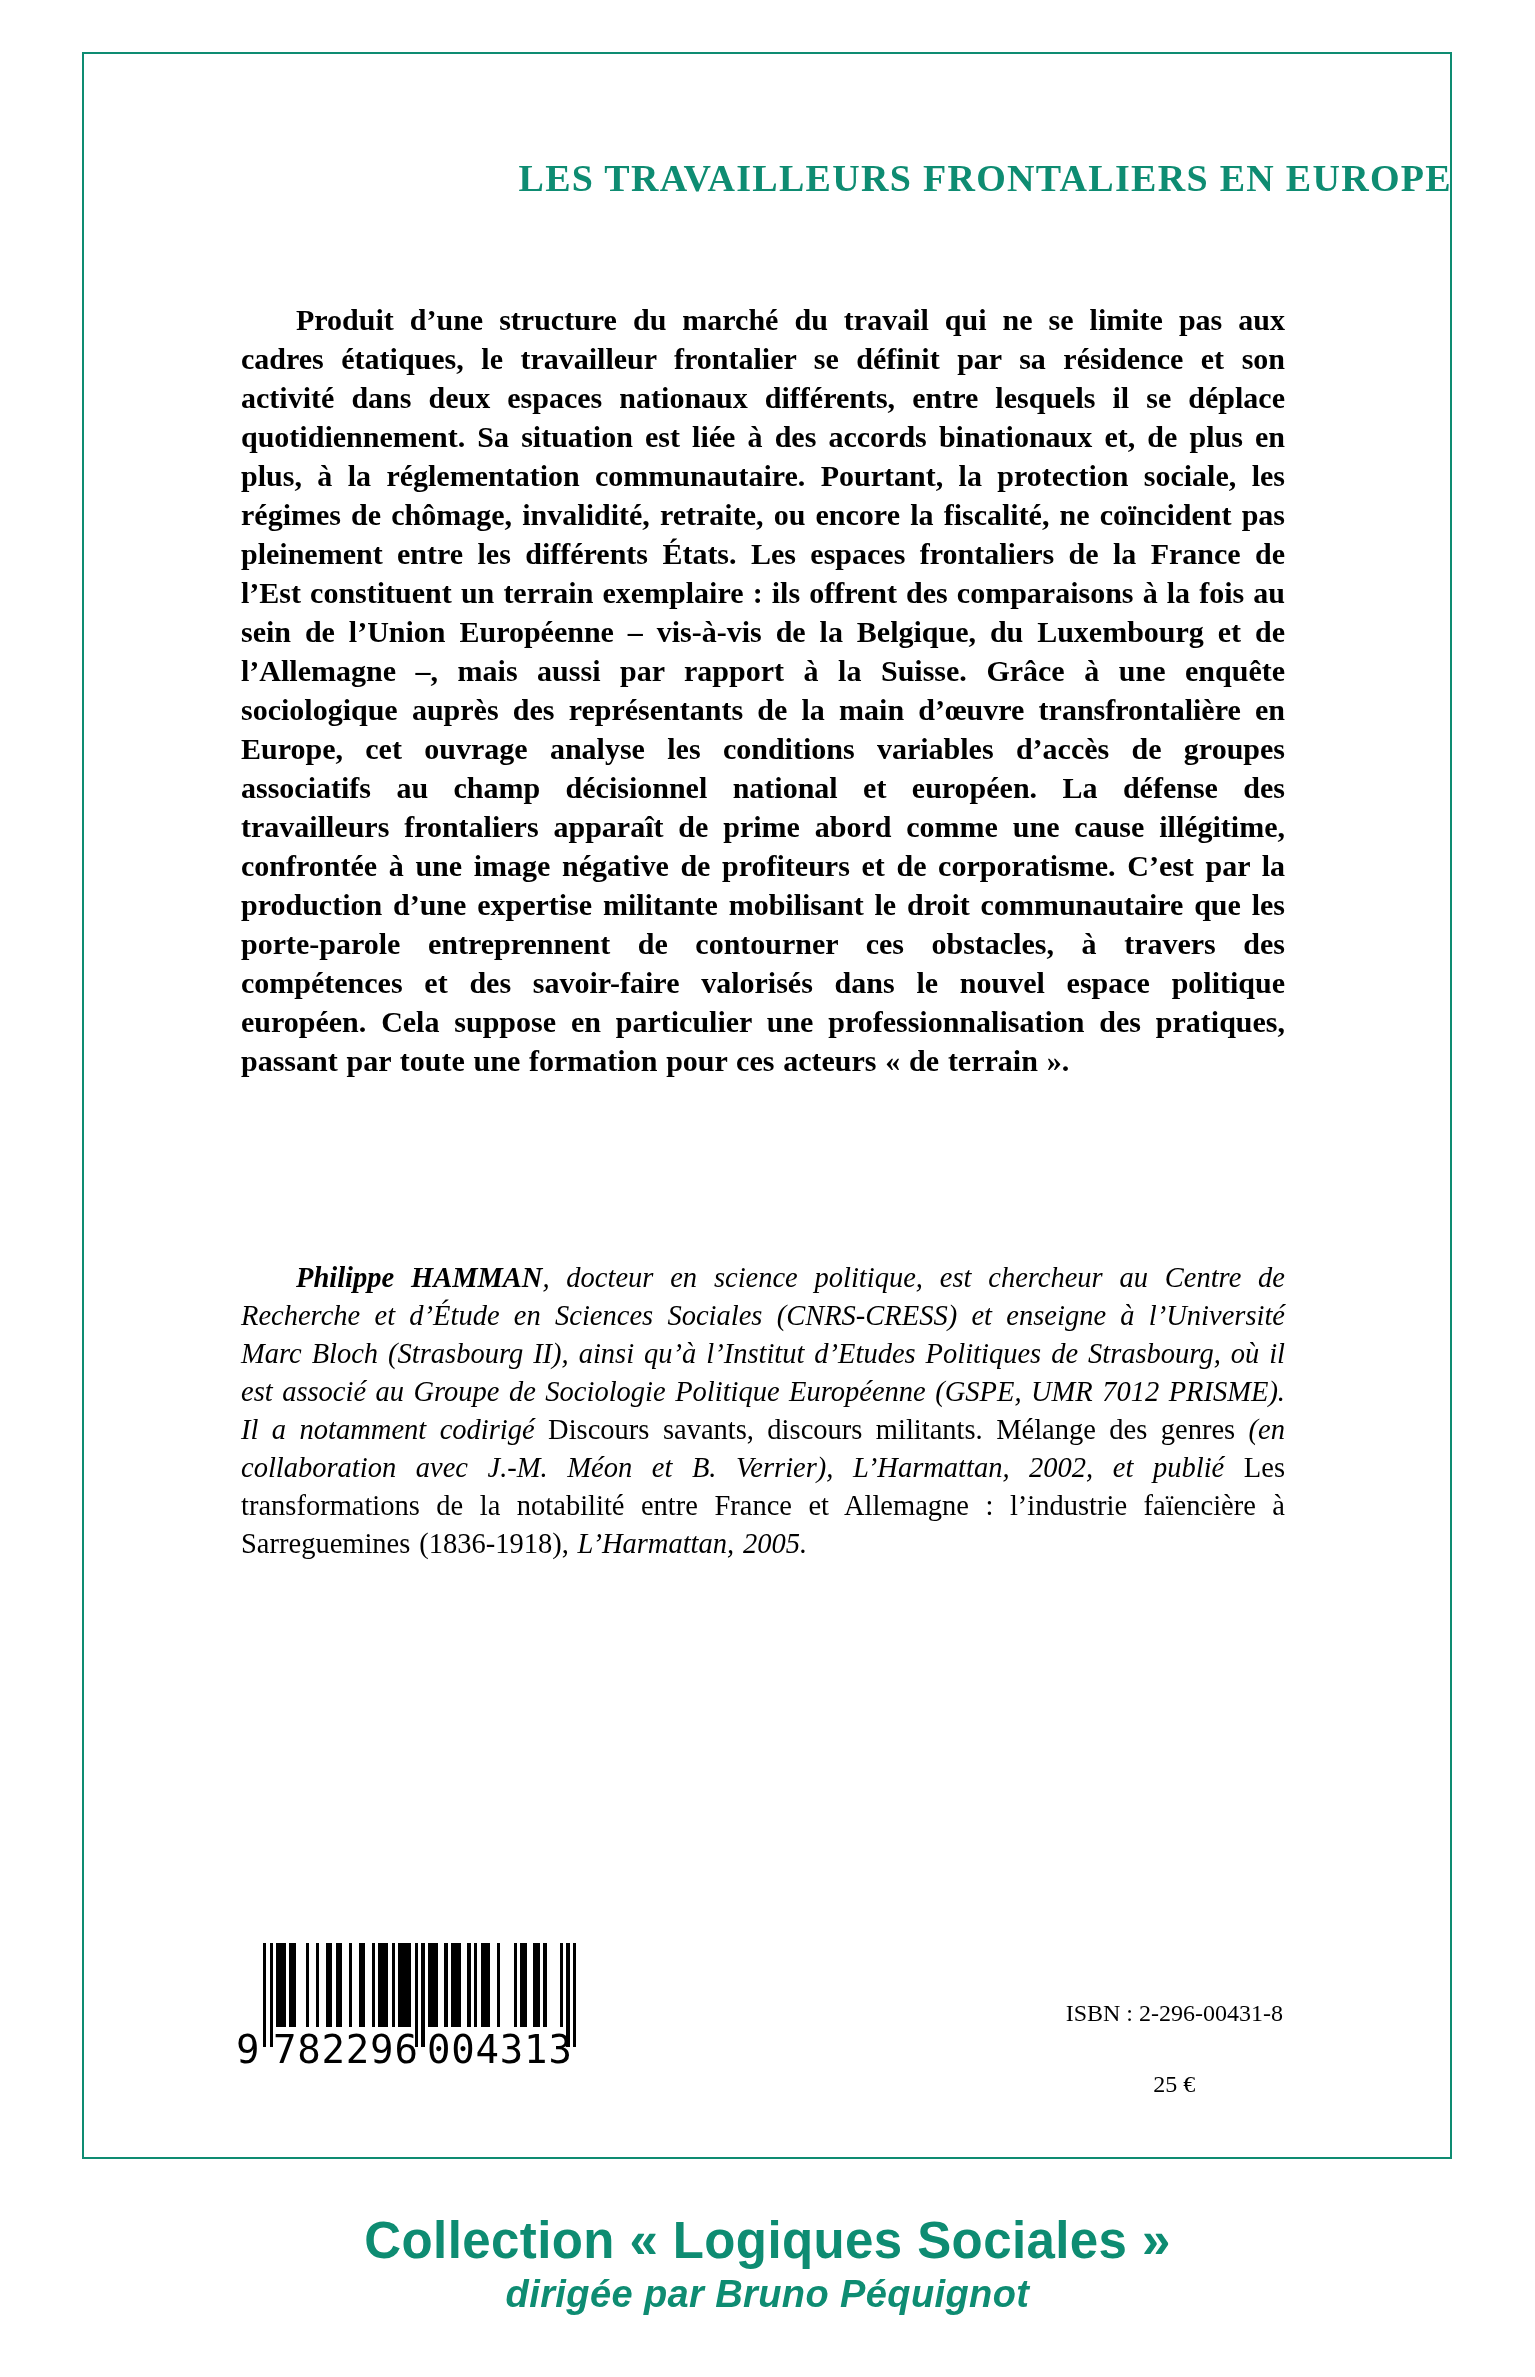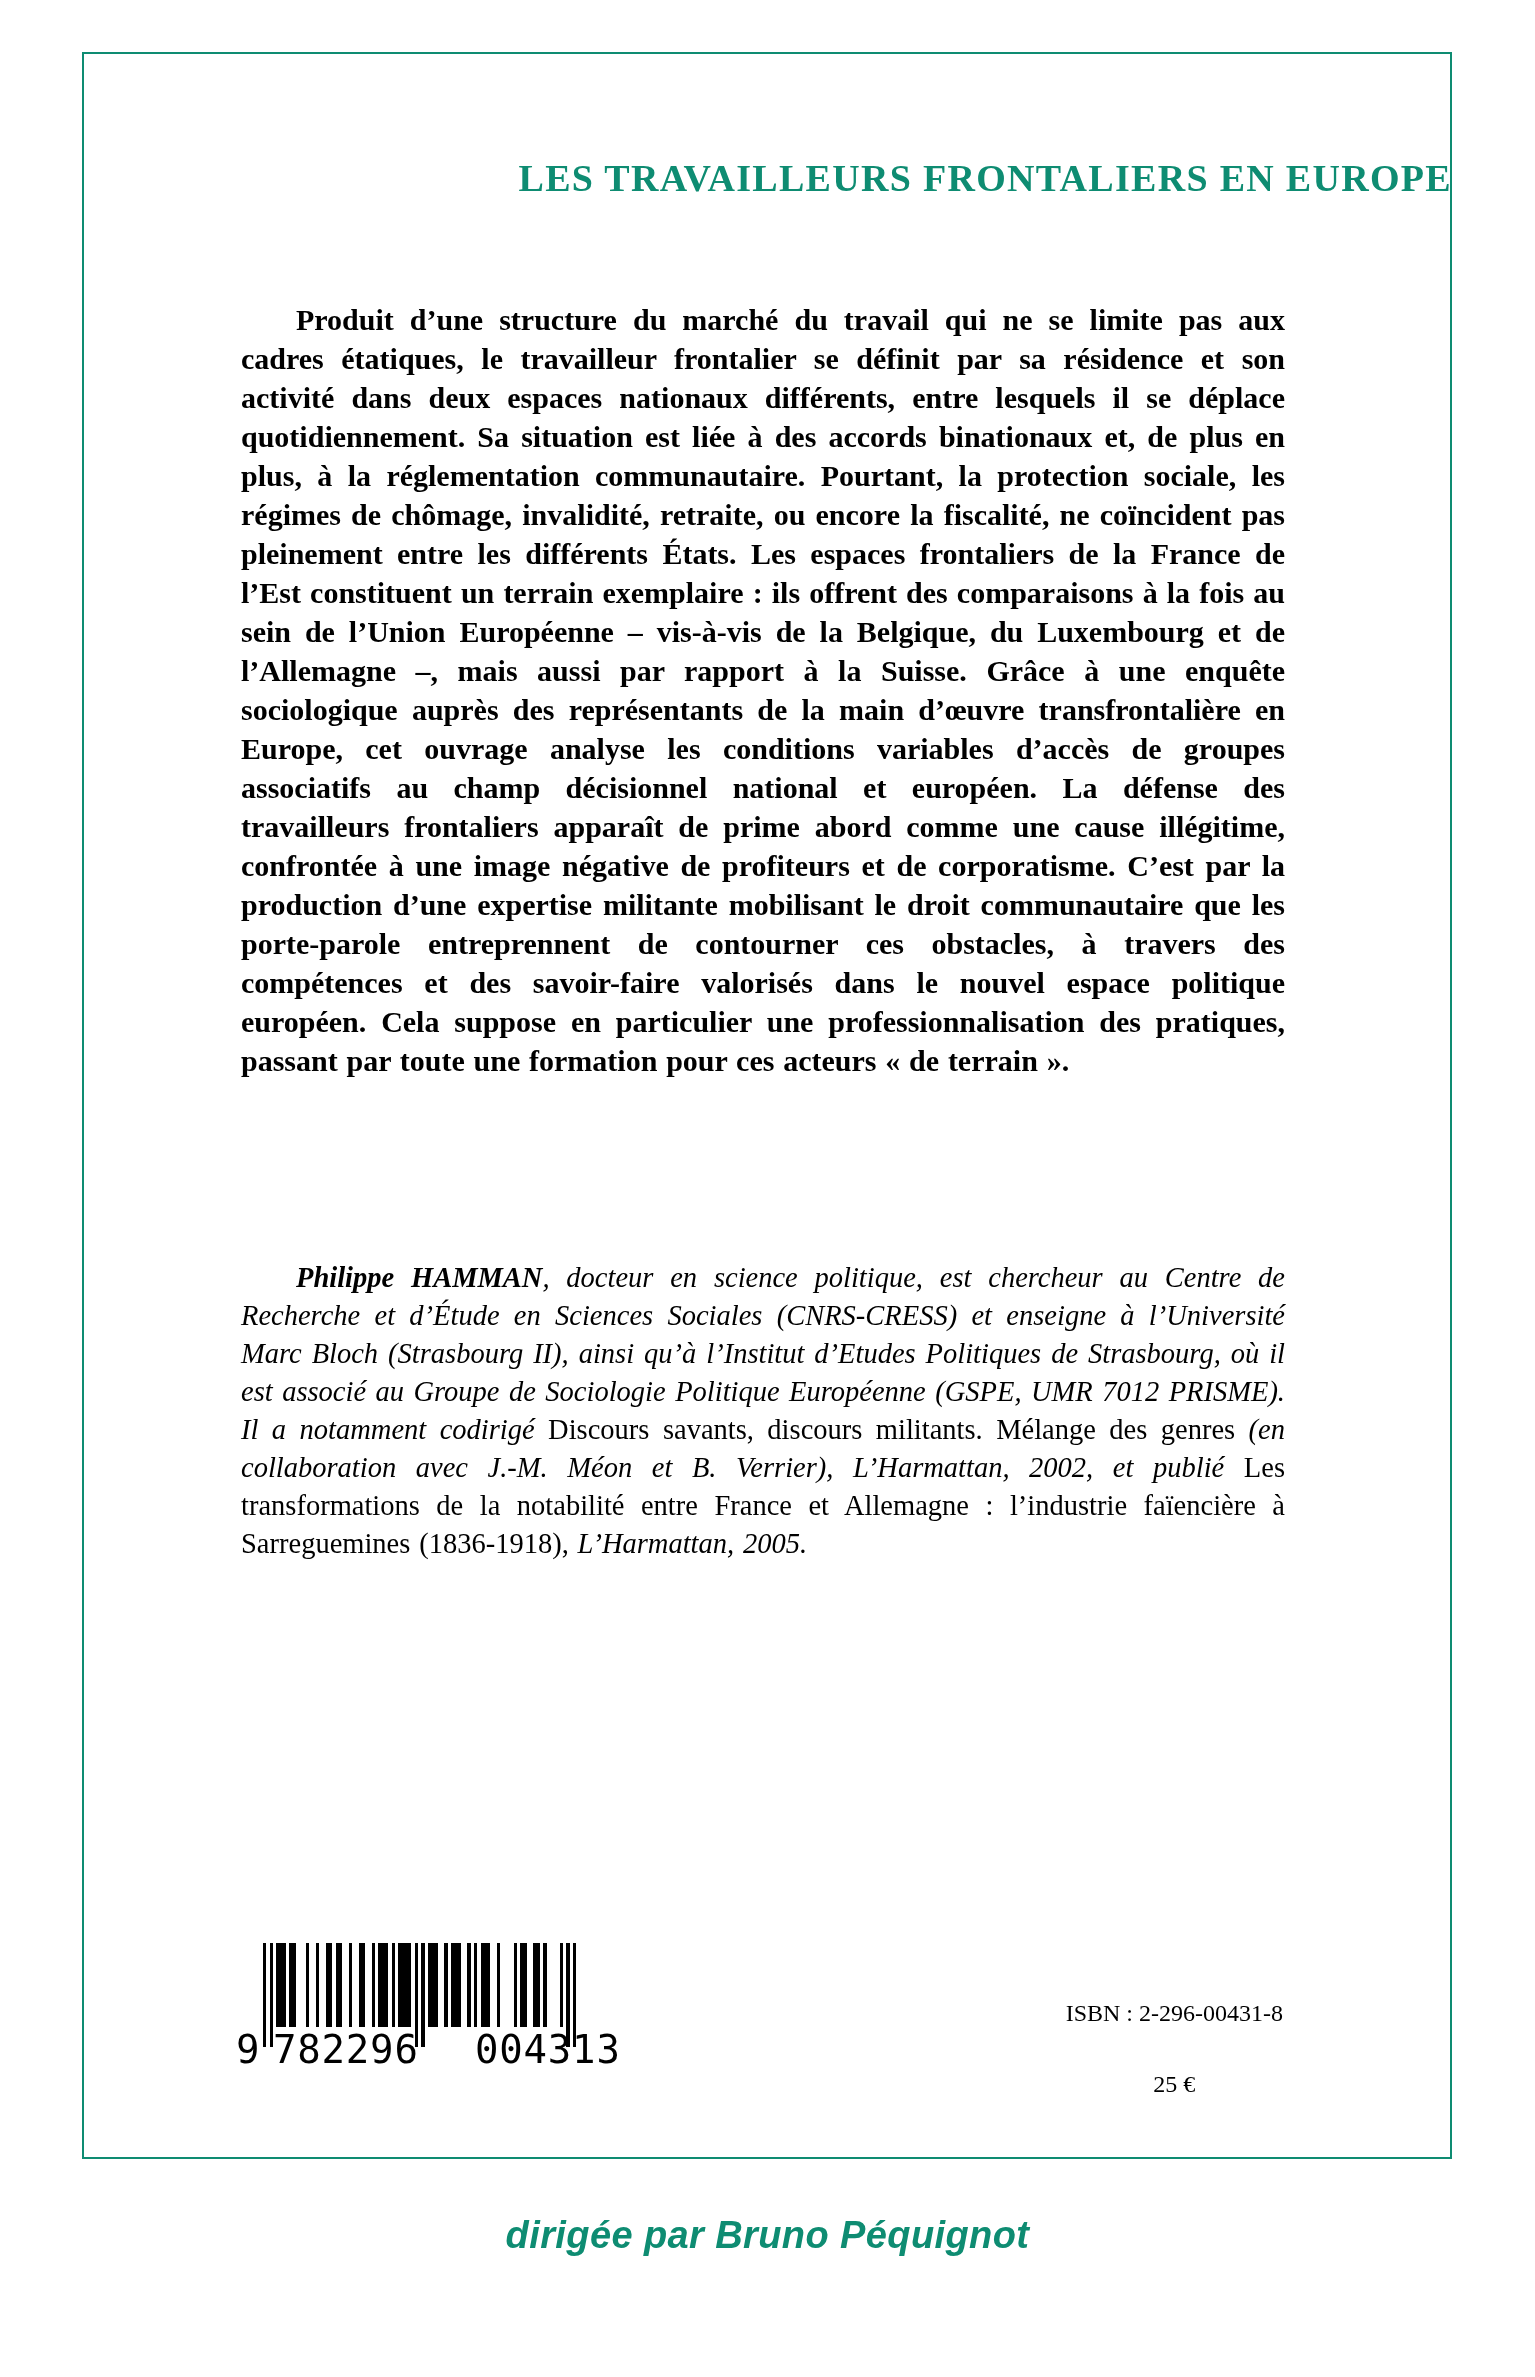--- a/index.html
+++ b/index.html
@@ -84,21 +84,21 @@
     position: absolute;
     top: 86px;
     font-family: "DejaVu Sans Mono", monospace;
     font-size: 39px;
     line-height: 42px;
     color: #000;
     letter-spacing: 0.8px;
   }
   .bc-digit-lead  { left: -27px; }
   .bc-digits-left { left: 10px;  width: 139px; text-align: center; }
-  .bc-digits-right{ left: 164px; width: 139px; text-align: center; margin-left: 48px; }
+  .bc-digits-right{ left: 164px; width: 139px; text-align: center; }
 
   .isbn-block {
     position: absolute;
     right: 252px;
     top: 1993px;
     text-align: center;
     font-size: 24px;
     line-height: 40px;
   }
   .isbn-block .price { margin-top: 31px; }
@@ -238,15 +238,16 @@
   <span class="bc-digit bc-digits-left">782296</span>
   <span class="bc-digit bc-digits-right">004313</span>
 </div>
 
 <div class="isbn-block">
   <div class="isbn-line">ISBN : 2-296-00431-8</div>
   <div class="price">25 €</div>
 </div>
 
 <div class="collection">
+  <div class="collection-title">Collection « Logiques Sociales »</div>
   <div class="collection-subtitle">dirigée par Bruno Péquignot</div>
 </div>
 
 
 </body></html>

